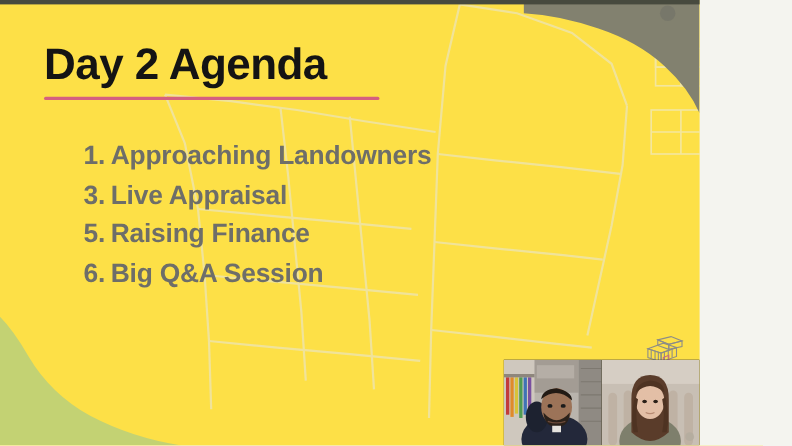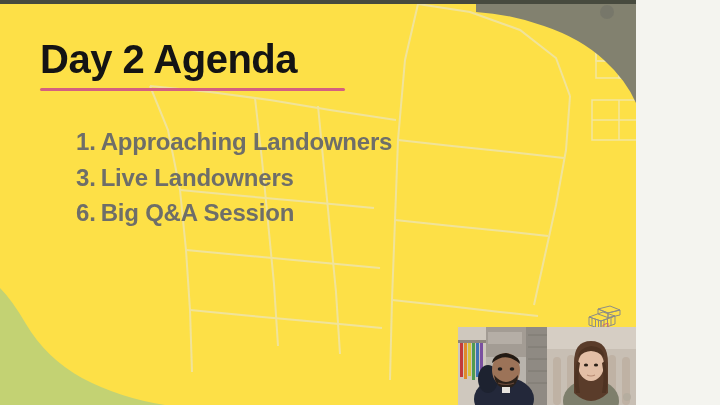--- a/index.html
+++ b/index.html
@@ -165,21 +165,24 @@
   <div class="title-wrap">
     <div class="slide-title">Day 2 Agenda</div>
     <div class="title-rule"></div>
   </div>
 
   <ol class="agenda-list">
     <li class="agenda-item">
       <span class="agenda-num">1.</span><span>Approaching Landowners</span>
     </li>
     <li class="agenda-item">
-      <span class="agenda-num">3.</span><span>Live Landowners</span>
+      <span class="agenda-num">3.</span><span>Live Appraisal</span>
+    </li>
+    <li class="agenda-item">
+      <span class="agenda-num">5.</span><span>Raising Finance</span>
     </li>
     <li class="agenda-item">
       <span class="agenda-num">6.</span><span>Big Q&amp;A Session</span>
     </li>
   </ol>
 
   <div class="brand-lockup">
     <svg class="brand-mark" width="46" height="30" viewBox="0 0 46 30" aria-hidden="true">
       <g fill="none" stroke="#8d8d86" stroke-width="1">
         <path d="M8 12 L22 7 L34 11 L20 16 Z"></path>

